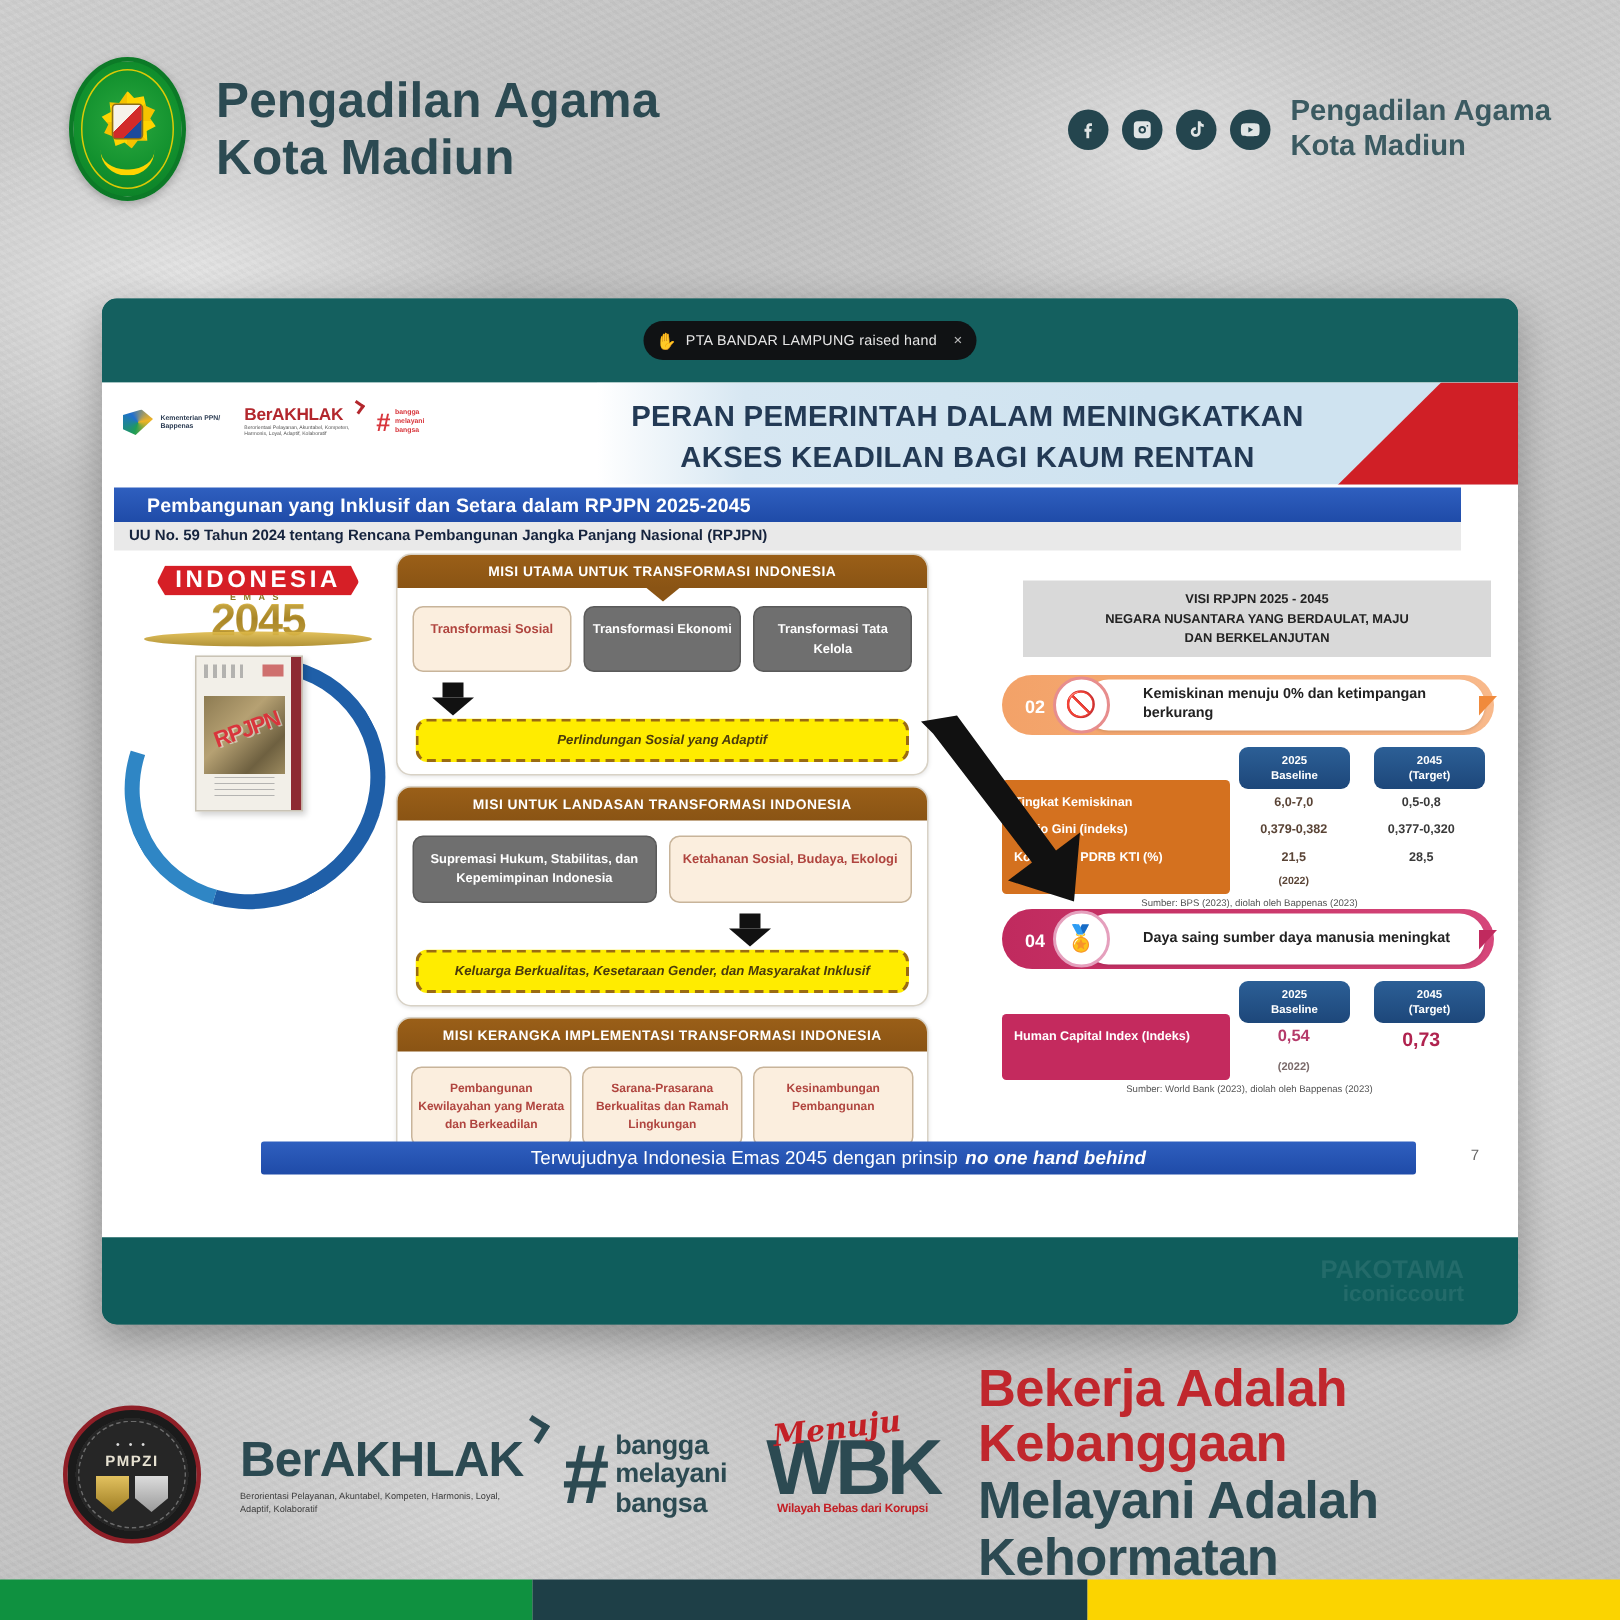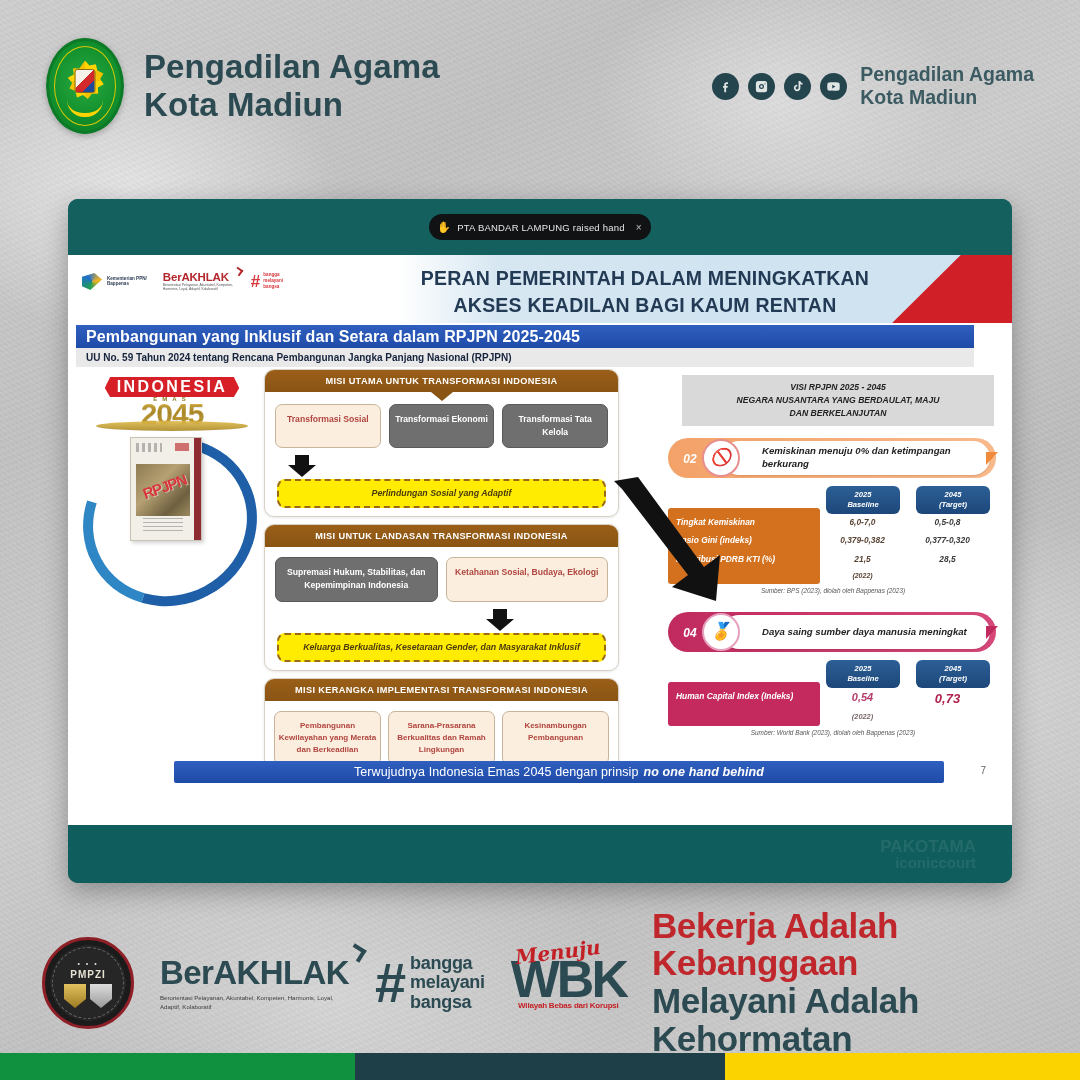--- a/index.html
+++ b/index.html
@@ -140,22 +140,22 @@
   .logo-bangga .t { font-size: 4.6px; font-weight: 700; color: #d8373d; line-height: 1.3; }
   .slide-title {
     position: absolute; left: 330px; right: 120px; top: 10px;
     text-align: center; font-size: 19.5px; font-weight: 600; color: #233a55;
     line-height: 1.38; letter-spacing: .2px;
   }
 
   
   .bar-blue {
     margin: 2px 38px 0 8px; height: 23px; background: linear-gradient(180deg,#2f5fbf,#1f4ba8);
-    color: #fff; font-size: 16px; font-weight: 700; display: flex; align-items: center;
-    padding-left: 10px; letter-spacing: .1px;
+    color: #fff; font-size: 13px; font-weight: 700; display: flex; align-items: center;
+    padding-left: 22px; letter-spacing: .1px;
   }
   .bar-sub {
     margin: 0 38px 0 8px; height: 19px; background: #e9e9e9;
     font-size: 10px; color: #15233d; display: flex; align-items: center; padding-left: 10px; font-weight: 600;
   }
 
   
   .slide-body { position: relative; height: 430px; }
 
   
@@ -248,21 +248,21 @@
   }
   .two-col { display: flex; gap: 8px; padding: 10px 10px 0; }
   .two-col .chip { line-height: 1.55; }
   .three-col { display: flex; gap: 7px; padding: 10px 9px 0; }
   .three-col .chip { font-size: 8px; padding: 8px 3px; }
 
   
   .big-arrow { position: absolute; left: 540px; top: 108px; width: 120px; height: 130px; z-index: 5; }
 
   
-  .col-right { position: absolute; left: 600px; top: 8px; width: 340px; font-style: italic; }
+  .col-right { position: absolute; left: 600px; top: 20px; width: 340px; }
   .visi-box {
     background: #d9d9d9; text-align: center; font-size: 8.6px; font-weight: 700; color: #222;
     line-height: 1.5; padding: 6px 10px; margin: 0 14px;
   }
   .goal {
     margin-top: 12px; position: relative; height: 32px;
   }
   .goal-bar {
     position: absolute; left: 0; right: 12px; top: 0; height: 40px; border-radius: 20px;
   }
@@ -577,21 +577,21 @@
               <div class="tbl-col tgt">
                 <div>0,5-0,8</div>
                 <div>0,377-0,320</div>
                 <div>28,5</div>
               </div>
             </div>
           </div>
           <div class="tbl-note">Sumber: BPS (2023), diolah oleh Bappenas (2023)</div>
         </div>
 
-        <div class="goal g04" style="margin-top:18px">
+        <div class="goal g04" style="margin-top:0">
           <div class="goal-bar"></div>
           <div class="goal-num">04</div>
           <div class="goal-icon">🏅</div>
           <div class="goal-inner">Daya saing sumber daya manusia meningkat</div>
           <div class="goal-flag"></div>
         </div>
 
         <div class="tbl pink">
           <div class="tbl-headrow">
             <div class="th">

